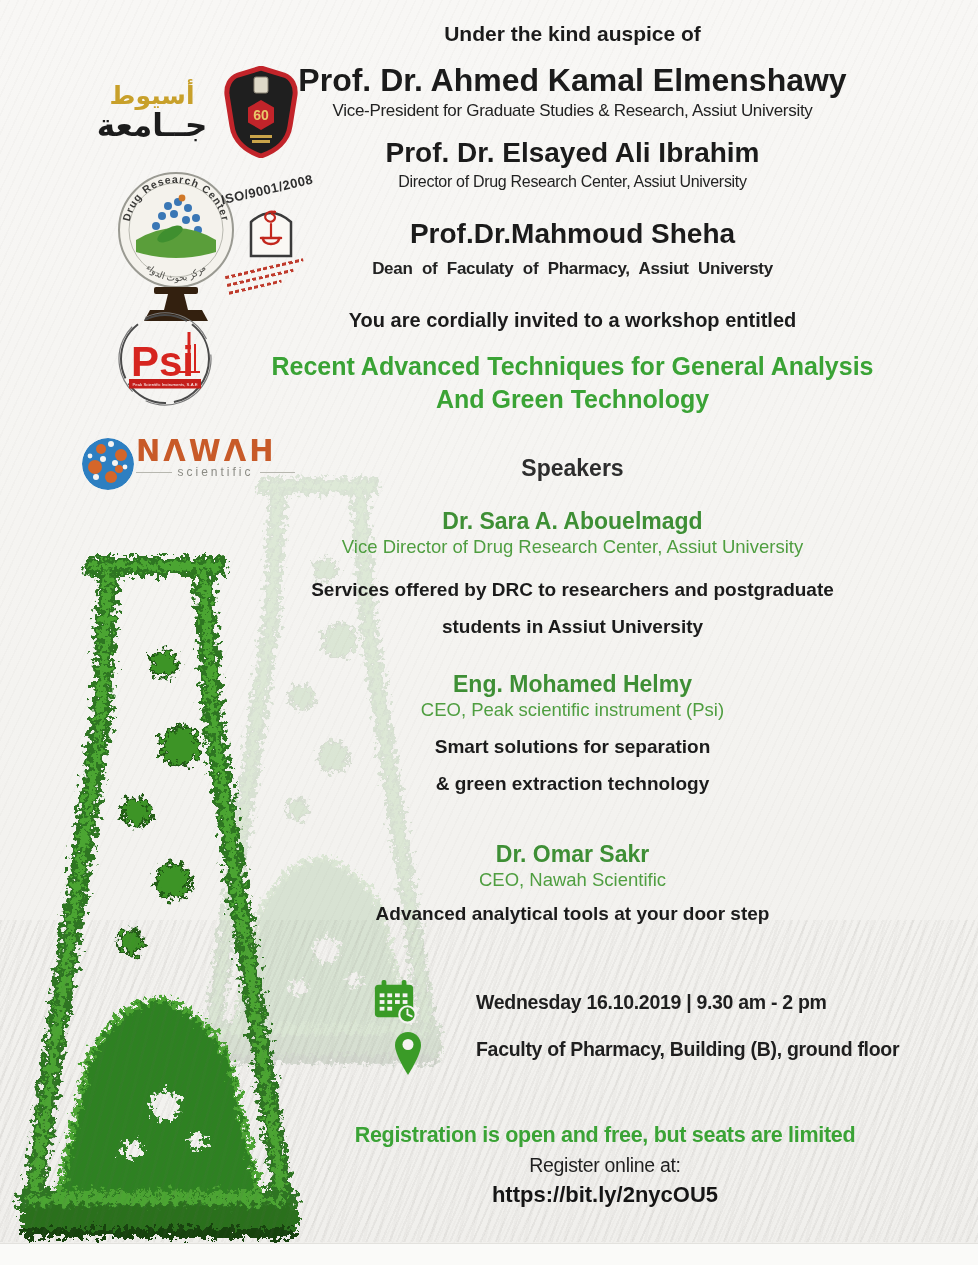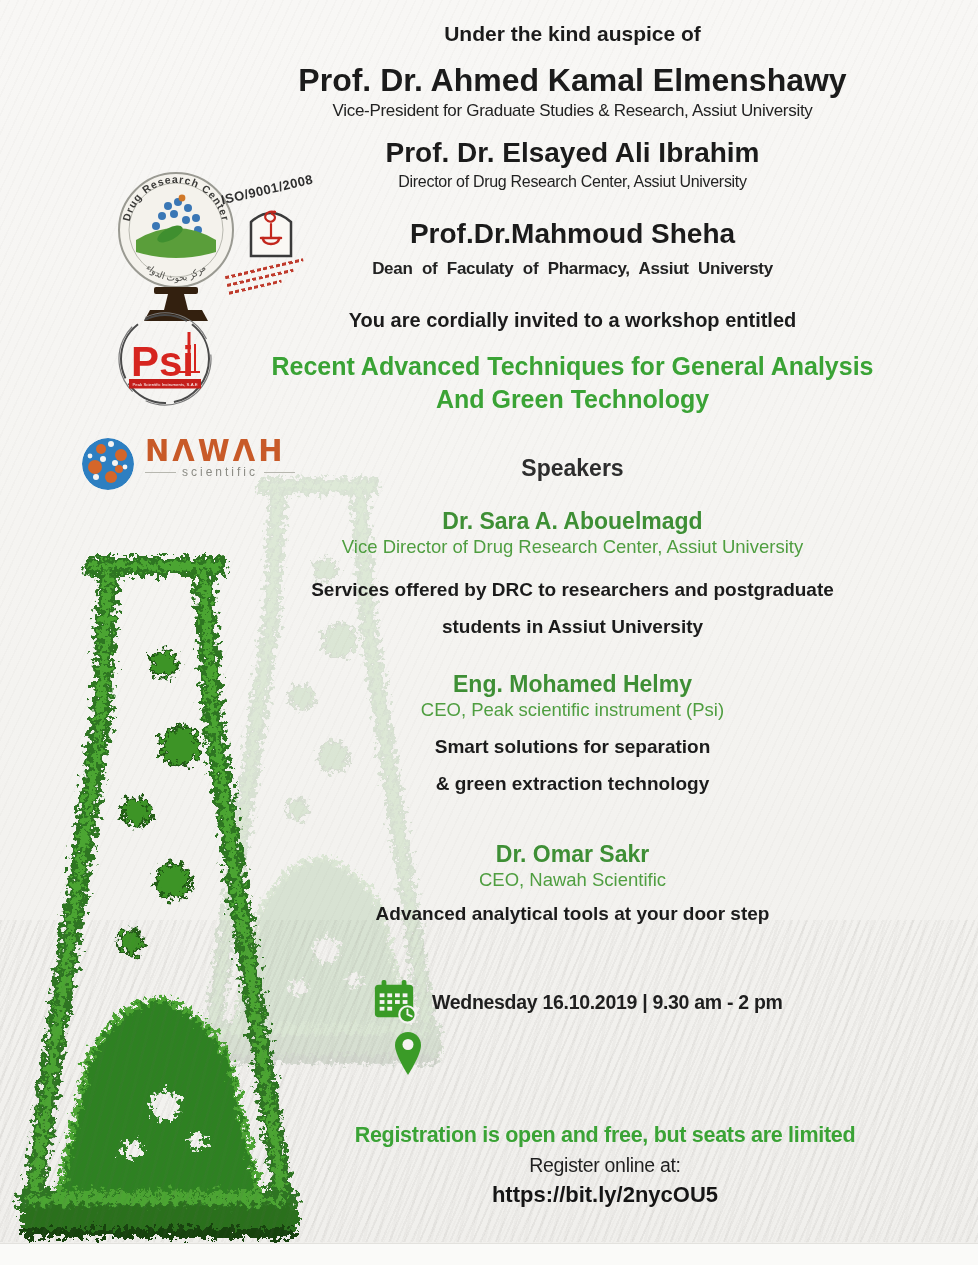--- a/index.html
+++ b/index.html
@@ -23,36 +23,36 @@
     background:#fafaf8; border-top:1px solid #e3e2de;
   }
   .t{position:absolute; text-align:center; color:#1b1b1b; line-height:1.15;}
   .cc{left:140px; width:865px;}
   .cc2{left:172px; width:866px;}
   .b{font-weight:700;}
   .cond{letter-spacing:-0.3px;}
   .green1{color:#3aa335;}
   .green2{color:#3e8f35;}
   .green3{color:#4f9e40;}
-  .leftal{text-align:left;}
+  .leftal{text-align:left;margin-left:44px;}
   
   .logo{position:absolute;}
   .assiut{left:86px; top:66px; width:212px; display:flex; align-items:center; gap:6px;}
   .assiut .arabic{direction:rtl; text-align:center; flex:1; font-family:"DejaVu Sans",sans-serif; line-height:1;}
   .assiut .ar-top{color:#c8a02a; font-size:25px; font-weight:700;}
   .assiut .ar-bottom{color:#1c1c1c; font-size:31px; font-weight:700; margin-top:2px;}
   .drc{left:112px; top:168px;}
   .iso{left:220px; top:180px; width:110px;}
   .iso-label{display:inline-block; transform:rotate(-13deg); font-weight:700; font-size:13px; color:#2e2e2e; letter-spacing:0.5px;}
   .iso-arch{position:absolute; left:28px; top:22px;}
   .iso-scribbles{position:absolute; left:6px; top:82px; transform:rotate(-13deg);}
   .iso-scribbles div{height:3px; margin:5px 0; background:repeating-linear-gradient(90deg,#bf3a2b 0 4px, rgba(0,0,0,0) 4px 6.5px);}
   .sc1{width:80px;} .sc2{width:68px; margin-left:6px;} .sc3{width:54px; margin-left:14px;}
   .psi{left:112px; top:310px;}
-  .nawah{left:80px; top:436px; width:215px; display:flex; align-items:flex-start; gap:9px;}
+  .nawah{left:80px; top:436px; width:215px; display:flex; align-items:flex-start; }
   .nawah-right{flex:1;}
   .nawah-word{font-family:"DejaVu Sans",sans-serif; font-size:29px; font-weight:700; color:#c85a28; letter-spacing:3px; line-height:1; transform:scaleY(1.05); transform-origin:left top;}
   .nawah-sub{display:flex; align-items:center; gap:6px; }
   .nawah-sub .rule{flex:1; height:1px; background:#b7b7af;}
   .nawah-sub .txt{font-size:12px; color:#8b8b84; letter-spacing:3px;}
   .flask-wrap{position:absolute; left:10px; top:462px; width:480px; height:792px; pointer-events:none;}
   .icon-abs{position:absolute;}
 </style>
 </head>
 <body>
@@ -88,20 +88,34 @@
           <rect x="6" y="678" width="270" height="10" fill="#17430c"></rect>
         </g>
       </defs>
       <use href="#flask-art" transform="translate(190,10) scale(0.86)" opacity="0.13" filter="url(#leafy)"></use>
       <use href="#flask-art" transform="translate(8,88)" filter="url(#leafy)"></use>
     </svg>
   </div>
 
   <div class="streaks"></div>
 
+  <div class="logo assiut">
+    <div class="arabic">
+      <div class="ar-top">أسيوط</div>
+      <div class="ar-bottom">جــامعة</div>
+    </div>
+    <svg width="74" height="92" viewBox="0 0 74 92">
+      <path d="M37,2 L60,9 C68,12 72,20 71,29 L66,60 C64,75 52,85 37,90 C22,85 10,75 8,60 L3,29 C2,20 6,12 14,9 Z" fill="#1f1f1f" stroke="#c2242a" stroke-width="5"></path>
+      <rect x="30" y="11" width="14" height="16" rx="2" fill="#ded9c8" stroke="#8a8374" stroke-width="1"></rect>
+      <polygon points="37,34 50,41.5 50,56.5 37,64 24,56.5 24,41.5" fill="#c2242a"></polygon>
+      <text x="37" y="54" font-size="14" font-weight="700" fill="#e8c86a" text-anchor="middle">60</text>
+      <rect x="26" y="69" width="22" height="3" fill="#caa54a"></rect>
+      <rect x="28" y="74" width="18" height="3" fill="#caa54a"></rect>
+    </svg>
+  </div>
 
   <div class="logo drc">
     <svg width="128" height="158" viewBox="0 0 128 158">
       <circle cx="64" cy="62" r="57" fill="#f4f2ec" stroke="#9a9a92" stroke-width="2"></circle>
       <circle cx="64" cy="62" r="47" fill="none" stroke="#b9b9b0" stroke-width="1"></circle>
       <defs>
         <path id="arcTop" d="M17,62 A47,47 0 0 1 111,62"></path>
         <path id="arcBot" d="M21,70 A43,43 0 0 0 107,70"></path>
       </defs>
       <g fill="#3a77b5">
@@ -248,19 +262,20 @@
     </g>
     <circle cx="37" cy="37" r="8.5" fill="#3a9b27" stroke="#f5f4f2" stroke-width="2.2"></circle>
     <path d="M37,32 V37 L41.5,39" stroke="#f5f4f2" stroke-width="2" fill="none" stroke-linecap="round"></path>
   </svg>
   <div class="t leftal cond" style="left:432px; top:991px; width:430px; font-size:19.5px; font-weight:600; color:#1f1f1f;">Wednesday  16.10.2019 | 9.30 am - 2 pm</div>
 
   <svg class="icon-abs" style="left:394px; top:1031px;" width="28" height="50" viewBox="0 0 28 50">
     <path d="M14,1 C6.8,1 1,6.8 1,14 c0,10 13,30 13,30 s13,-20 13,-30 C27,6.8 21.2,1 14,1 Z" fill="#3a9b27"></path>
     <circle cx="14" cy="13.5" r="5.5" fill="#f5f4f2"></circle>
   </svg>
+  <div class="t leftal cond" style="left:432px; top:1038px; width:440px; font-size:19.5px; font-weight:600; color:#1f1f1f;">Faculty of Pharmacy, Building (B), ground floor</div>
 
   <div class="t cc2 b green1 cond" style="top:1123px; font-size:21.5px;">Registration is open and free, but seats are limited</div>
   <div class="t cc2 cond" style="top:1154px; font-size:19.5px; color:#1f1f1f;">Register online at:</div>
   <div class="t cc2 b" style="top:1182px; font-size:22px; color:#151515;">https://bit.ly/2nycOU5</div>
 
   <div class="bottom-strip"></div>
 </div>
 
 </body></html>

